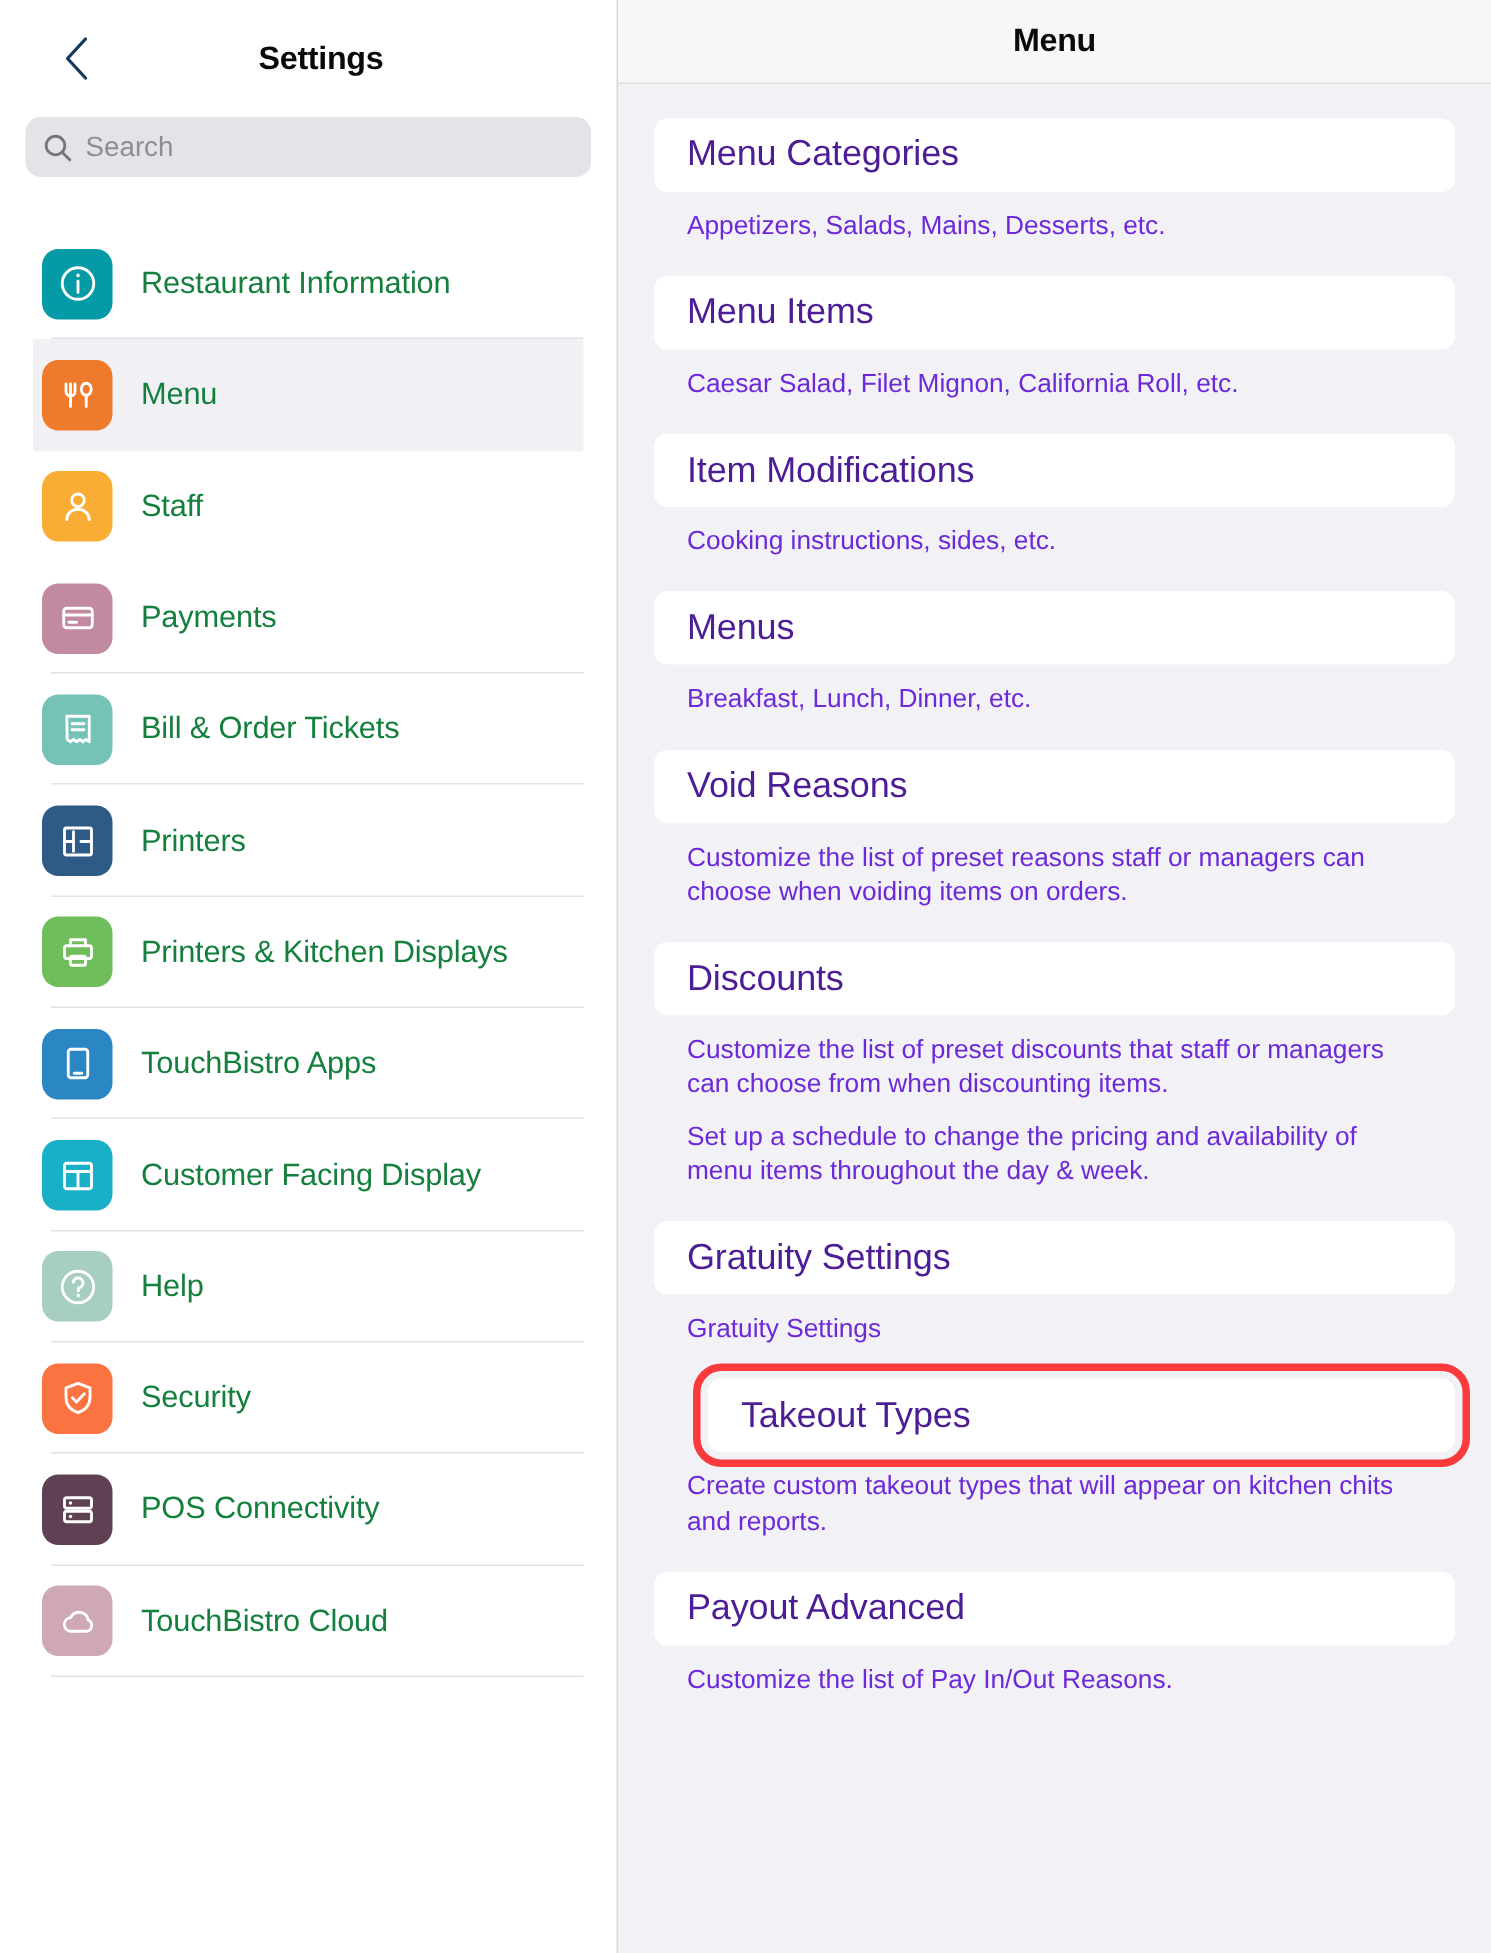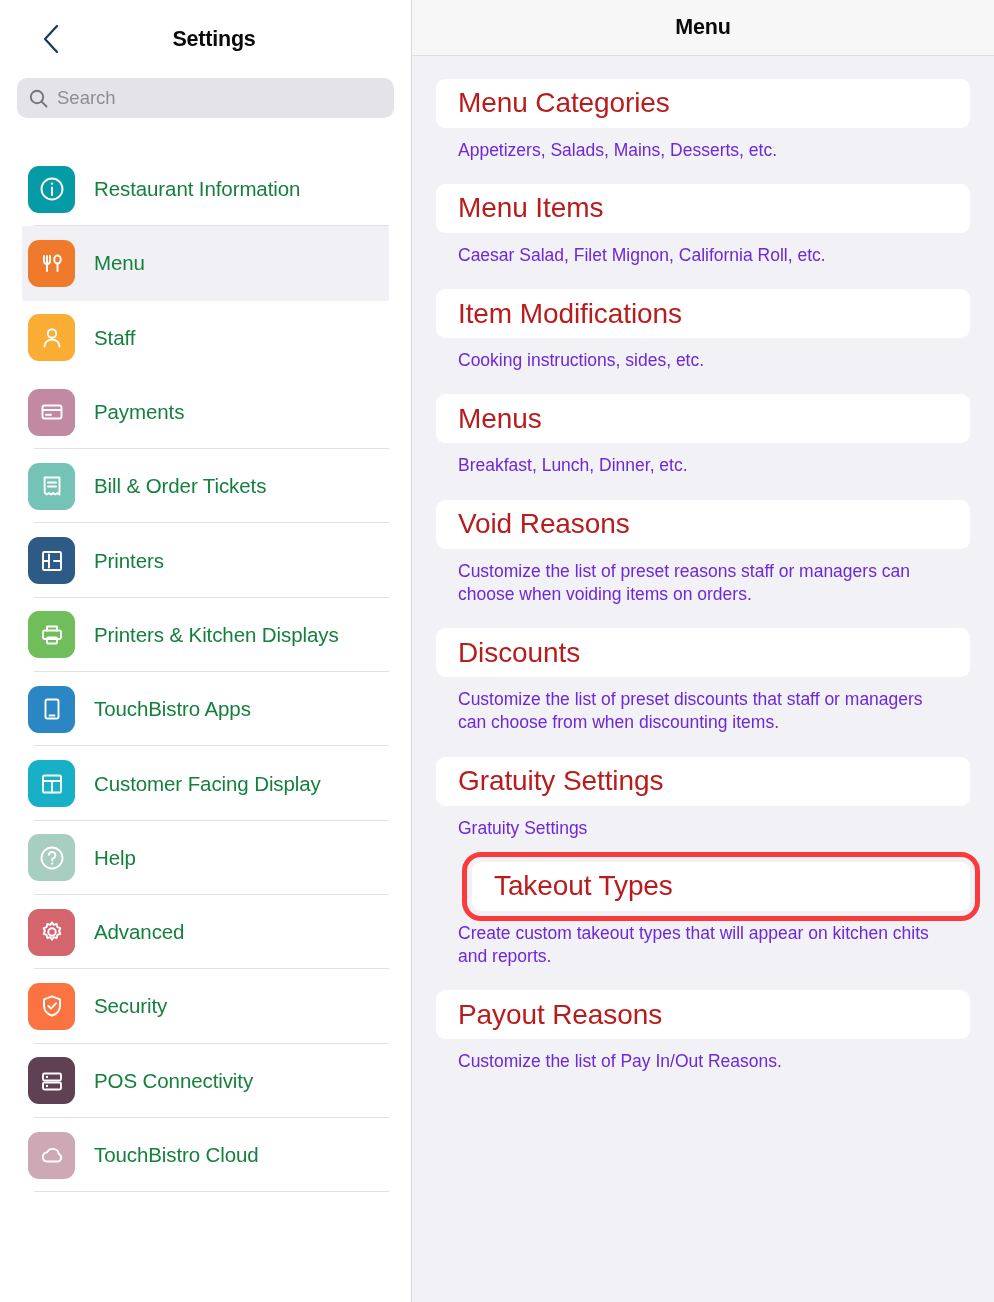--- a/index.html
+++ b/index.html
@@ -161,22 +161,22 @@
     border-radius: 9px;
     height: 49px;
     display: flex;
     align-items: center;
     padding: 0 22px;
     margin-top: 22px;
     cursor: pointer;
   }
   .row-card.first { margin-top: 26px; }
   .row-card-title {
-    font-size: 28px;
-    color: #b91c1c;
+    font-size: 24px;
+    color: #4c1d95;
     letter-spacing: -0.1px;
   }
   .row-desc {
     color: #6d28d9;
     font-size: 17.5px;
     line-height: 1.33;
     padding: 0 22px;
     margin-top: 11px;
   }
   .row-card.highlighted {
@@ -319,30 +319,20 @@
             <svg width="30" height="30" viewBox="0 0 30 30">
               <circle cx="15" cy="15" r="10.5" fill="none" stroke="#ffffff" stroke-width="1.9" stroke-linecap="round" stroke-linejoin="round"></circle>
               <path d="M11.8 11.8 a3.3 3.3 0 1 1 3.5 3.8 v2" fill="none" stroke="#ffffff" stroke-width="1.9" stroke-linecap="round" stroke-linejoin="round"></path>
               <circle cx="15.2" cy="20.6" r="1.15" fill="#fff" stroke="none"></circle>
             </svg>
           </div>
           <div class="nav-label">Help</div>
           <div class="divider"></div>
         </div>
         <div class="nav-item">
-          <div class="nav-icon" style="background: rgb(212, 101, 108);">
-            <svg width="30" height="30" viewBox="0 0 30 30">
-              <circle cx="15" cy="15" r="3.7" fill="none" stroke="#ffffff" stroke-width="1.9" stroke-linecap="round" stroke-linejoin="round"></circle>
-              <path d="M15 5.3 l1.7 2.6 3-0.9 0.7 3.1 3 1 -1.3 2.9 1.3 2.9 -3 1 -0.7 3.1 -3-0.9 -1.7 2.6 -1.7-2.6 -3 0.9 -0.7-3.1 -3-1 1.3-2.9 -1.3-2.9 3-1 0.7-3.1 3 0.9 z" fill="none" stroke="#ffffff" stroke-width="1.9" stroke-linecap="round" stroke-linejoin="round"></path>
-            </svg>
-          </div>
-          <div class="nav-label">Advanced</div>
-          <div class="divider"></div>
-        </div>
-        <div class="nav-item">
           <div class="nav-icon" style="background: rgb(251, 115, 64);">
             <svg width="30" height="30" viewBox="0 0 30 30">
               <path d="M15 5.3 l8 3 v6.4 c0 5-3.3 8.4-8 10 -4.7-1.6-8-5-8-10 V8.3 z" fill="none" stroke="#ffffff" stroke-width="1.9" stroke-linecap="round" stroke-linejoin="round"></path>
               <polyline points="11.2,14.8 14,17.6 19.2,12.2" fill="none" stroke="#ffffff" stroke-width="1.9" stroke-linecap="round" stroke-linejoin="round"></polyline>
             </svg>
           </div>
           <div class="nav-label">Security</div>
           <div class="divider"></div>
         </div>
         <div class="nav-item">
@@ -391,30 +381,31 @@
           </div>
           <div class="row-desc">Breakfast, Lunch, Dinner, etc.</div>
           <div class="row-card">
             <div class="row-card-title">Void Reasons</div>
           </div>
           <div class="row-desc">Customize the list of preset reasons staff or managers can choose when voiding items on orders.</div>
           <div class="row-card">
             <div class="row-card-title">Discounts</div>
           </div>
           <div class="row-desc">Customize the list of preset discounts that staff or managers can choose from when discounting items.</div>
+          <div class="row-desc">Set up a schedule to change the pricing and availability of menu items throughout the day &amp; week.</div>
           <div class="row-card">
             <div class="row-card-title">Gratuity Settings</div>
           </div>
           <div class="row-desc">Gratuity Settings</div>
           <div class="row-card highlighted">
             <div class="row-card-title">Takeout Types</div>
           </div>
           <div class="row-desc">Create custom takeout types that will appear on kitchen chits and reports.</div>
           <div class="row-card">
-            <div class="row-card-title">Payout Reasons</div>
+            <div class="row-card-title">Payout Advanced</div>
           </div>
           <div class="row-desc">Customize the list of Pay In/Out Reasons.</div>
         </div>
     </div>
 
     <div class="detail-header">
       <div class="detail-title">Menu</div>
     </div>
   </div>
 

